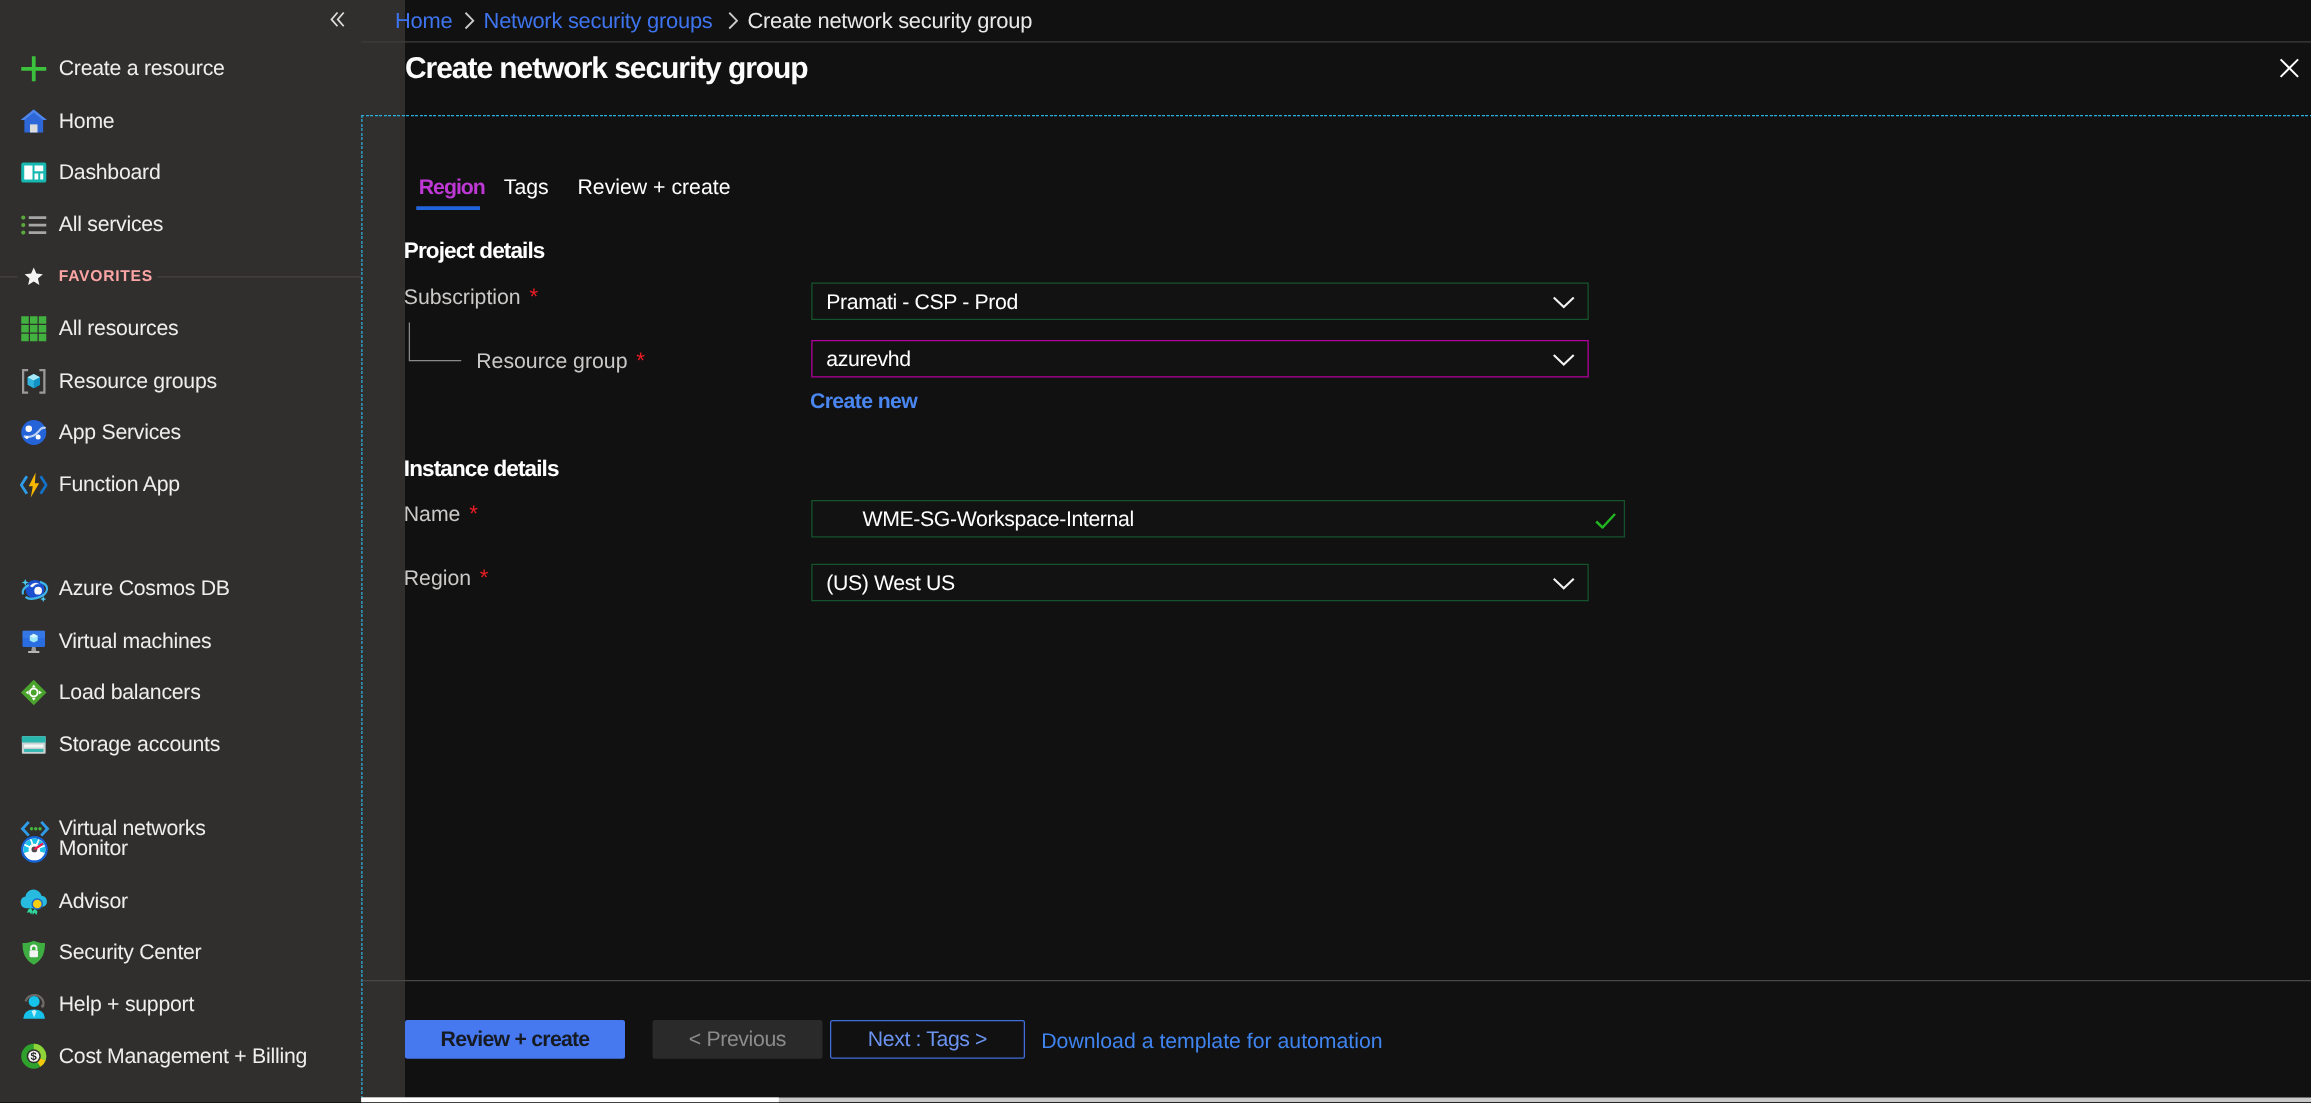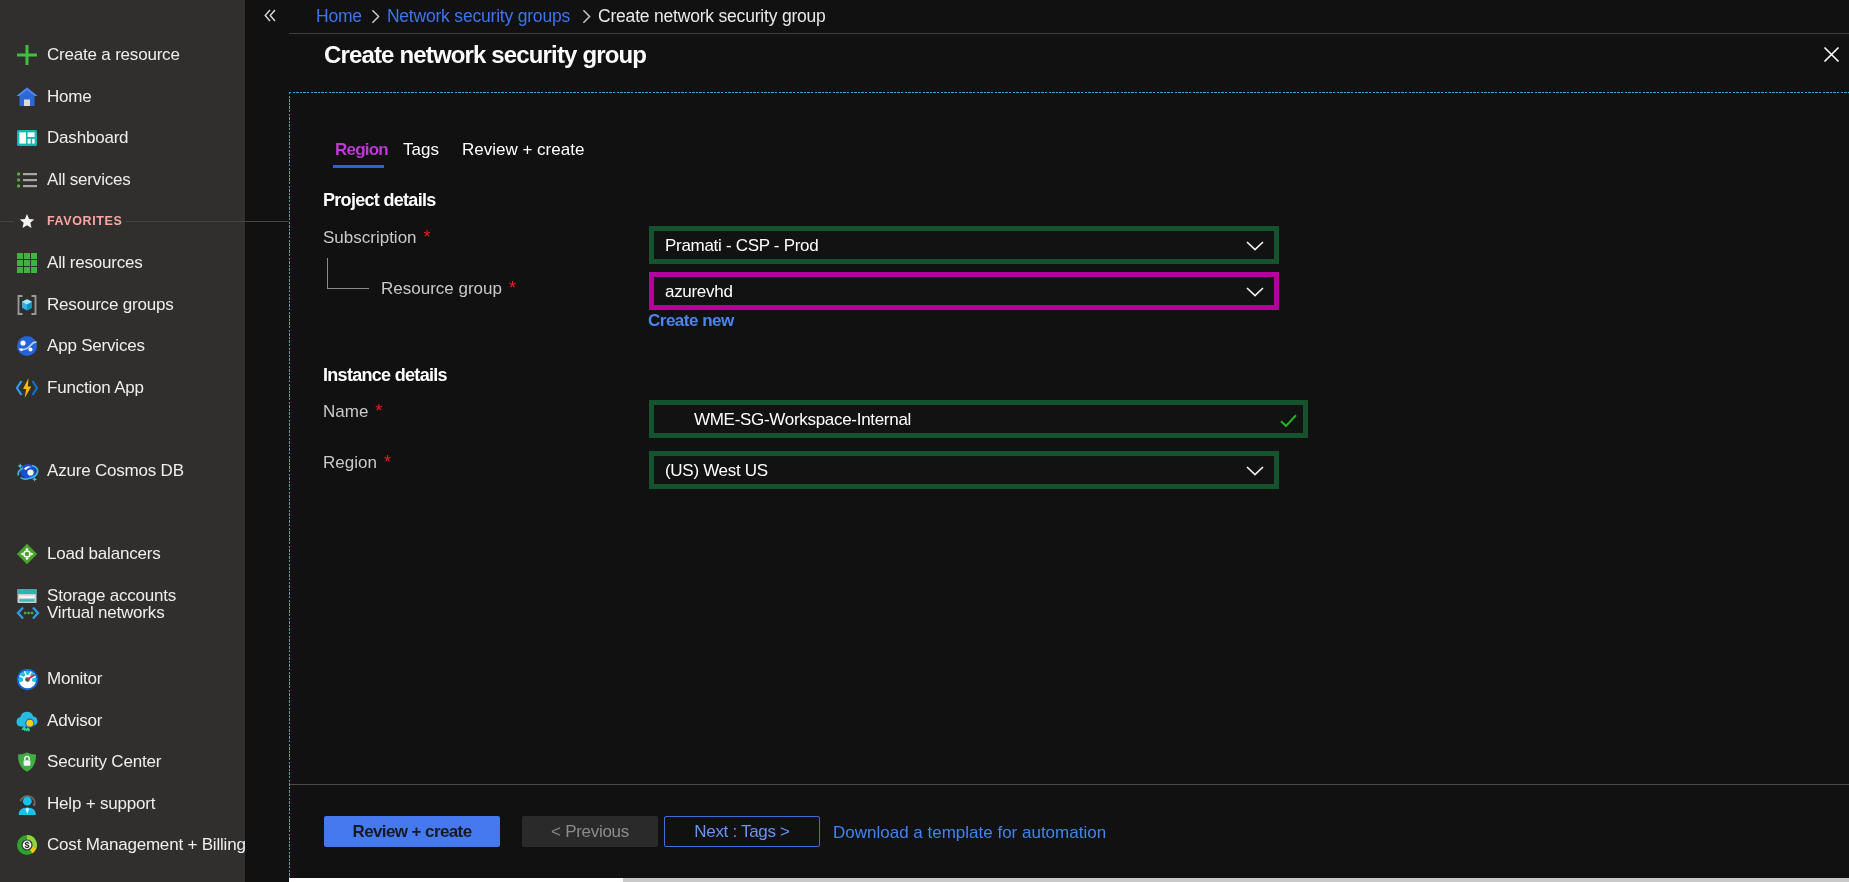--- a/index.html
+++ b/index.html
@@ -1,20 +1,20 @@
 <!DOCTYPE html>
 <html><head>
 <meta charset="utf-8">
 <style>
   html,body{margin:0;padding:0;background:#111;}
   #root{position:relative;width:1849px;height:882px;overflow:hidden;background:#111;
         font-family:"Liberation Sans", sans-serif;}
   .abs{position:absolute;}
   
-  #sidebar{position:absolute;left:0;top:0;width:245px;height:882px;background:#312F2D;}
+  #sidebar{position:absolute;left:0;top:0;width:324px;height:882px;background:#312F2D;}
   .sitem{position:absolute;left:0;width:289px;height:42px;}
   .sitem svg{position:absolute;left:16px;top:50%;margin-top:-11px;}
   .sitem span{position:absolute;left:47px;top:50%;transform:translateY(-50%);
               color:#eeeeee;font-size:17px;white-space:nowrap;letter-spacing:-0.2px;}
   .favrow span{color:#fca5a5;font-size:12.5px !important;font-weight:bold;letter-spacing:0.6px;}
   .favline{position:absolute;height:1px;background:#454340;top:221px;}
   
   #bc{position:absolute;left:289px;top:0;right:0;height:33px;border-bottom:1px solid #3e3e3e;
       font-size:17.5px;line-height:33px;color:#e9e9e9;white-space:nowrap;letter-spacing:-0.2px;}
   #bc .lnk{color:#3e74ee;}
@@ -26,21 +26,21 @@
     background:repeating-linear-gradient(90deg,#2badde 0,#2badde 2.4px,transparent 2.4px,transparent 3.6px);}
   #panel .dleft{position:absolute;left:0;top:0;bottom:4px;width:1px;
     background:repeating-linear-gradient(180deg,#2badde 0,#2badde 2.4px,transparent 2.4px,transparent 3.6px);}
   
   .tab{position:absolute;top:140px;font-size:17px;color:#fff;letter-spacing:0;}
   #tab-underline{position:absolute;left:333px;top:165px;width:51px;height:3px;background:#2065dd;}
   
   .h2{position:absolute;color:#fff;font-size:18px;font-weight:bold;letter-spacing:-0.7px;}
   .lbl{position:absolute;color:#cbc9c7;font-size:17px;letter-spacing:0;line-height:20px;}
   .lbl i{color:#ec1c24;font-style:normal;padding-left:7px;font-size:18px;}
-  .field{position:absolute;left:649px;width:609px;height:28px;border:5px solid #14532d;background:#121212;
+  .field{position:absolute;left:649px;width:609px;height:28px;border:1px solid #14532d;background:#121212;
          color:#fff;font-size:17px;line-height:29px;padding-left:11px;box-sizing:content-box;letter-spacing:-0.3px;}
   .field svg.chev{position:absolute;right:10px;top:10px;}
   .link{color:#4a86f0;font-size:17px;font-weight:bold;letter-spacing:-0.5px;}
   .eline{position:absolute;background:#8a8a8a;}
   
   #hr{position:absolute;left:290px;top:784px;right:0;height:1px;background:#484848;}
   .btn{position:absolute;top:816px;height:31px;line-height:31px;text-align:center;font-size:17px;border-radius:2px;letter-spacing:-0.3px;}
   #strip{position:absolute;left:289px;top:878px;right:0;height:4px;background:#c9c9c9;}
   #strip .thumb{position:absolute;left:0;top:0;width:334px;height:4px;background:#fff;}
 </style>
@@ -144,38 +144,49 @@
       <svg width="24" height="24" viewBox="0 0 24 24">
         <circle cx="12" cy="11.5" r="7.6" fill="#1c4fd0"></circle>
         <path d="M8 8.5 Q12 4.5 15.8 7.5 Q13 6.5 11 9 Q9.5 11 8 8.5Z" fill="#f4f4f4"></path>
         <circle cx="14.5" cy="12.5" r="3.1" fill="#fafafa"></circle>
         <path d="M2.5 15.5 Q1 11 7 8 M16 5.5 Q22.5 7.5 21.5 12 Q20.7 16.5 13 18.5 Q7 20 4.5 17.5" fill="none" stroke="#3db5e8" stroke-width="1.7"></path>
         <path d="M4.2 3.2 l0.8 2 l2 .8 l-2 .8 l-.8 2 l-.8 -2 l-2 -.8 l2 -.8 Z" fill="#49c8f0"></path>
         <path d="M18.6 16.8 l0.7 1.7 l1.7 .7 l-1.7 .7 l-.7 1.7 l-.7 -1.7 l-1.7 -.7 l1.7 -.7 Z" fill="#49c8f0"></path>
       </svg>
       <span>Azure Cosmos DB</span>
     </div>
+    <div class="sitem" style="top:492px;">
+      <svg width="22" height="22" viewBox="0 0 22 22">
+        <rect x="2" y="2.5" width="18" height="13" rx="1" fill="#2a6de0"></rect>
+        <rect x="2" y="2.5" width="18" height="6" fill="#4b8aec" opacity="0.35"></rect>
+        <path d="M11 5 L14.2 6.7 V10.3 L11 12 L7.8 10.3 V6.7 Z" fill="#9fe6f8"></path>
+        <path d="M11 5 L14.2 6.7 L11 8.4 L7.8 6.7 Z" fill="#d6f5fc"></path>
+        <path d="M13 18.8 H9 L9.6 15.5 h2.8 Z" fill="#9a9a9a"></path>
+        <rect x="6.5" y="18.8" width="9" height="1.6" fill="#b5b5b5"></rect>
+      </svg>
+      <span>Virtual machines</span>
+    </div>
     <div class="sitem" style="top:533px;">
       <svg width="22" height="22" viewBox="0 0 22 22">
         <rect x="3.8" y="3.8" width="14.4" height="14.4" fill="#4aa32c" transform="rotate(45 11 11)"></rect>
         <circle cx="11" cy="11" r="3.1" fill="none" stroke="#fff" stroke-width="1.5"></circle>
         <path d="M11 4.5 l-1.6 2.4 h3.2 Z M11 17.5 l-1.6 -2.4 h3.2 Z M4.5 11 l2.4 -1.6 v3.2 Z M17.5 11 l-2.4 -1.6 v3.2 Z" fill="#fff"></path>
       </svg>
       <span>Load balancers</span>
     </div>
     <div class="sitem" style="top:575px;">
       <svg width="22" height="22" viewBox="0 0 22 22">
         <rect x="1.5" y="4" width="19" height="14" rx="0.8" fill="#c9d2d2"></rect>
         <rect x="1.5" y="4" width="19" height="5" fill="#28b6ae"></rect>
         <rect x="3.3" y="10.6" width="15.4" height="2.4" fill="#f4f6f6"></rect>
         <rect x="3.3" y="14.2" width="15.4" height="2.4" fill="#38b8b0"></rect>
       </svg>
       <span>Storage accounts</span>
     </div>
-    <div class="sitem" style="top:592px;">
+    <div class="sitem" style="top:642px;">
       <svg width="24" height="22" viewBox="0 0 24 22">
         <path d="M7 5.5 L2 11 L7 16.5" fill="none" stroke="#2f9ce8" stroke-width="2.3"></path>
         <path d="M17 5.5 L22 11 L17 16.5" fill="none" stroke="#2f9ce8" stroke-width="2.3"></path>
         <circle cx="9.2" cy="11" r="1.35" fill="#44b83c"></circle>
           <circle cx="12.6" cy="11" r="1.35" fill="#44b83c"></circle>
           <circle cx="16" cy="11" r="1.35" fill="#44b83c"></circle>
       </svg>
       <span>Virtual networks</span>
     </div>
     <div class="sitem" style="top:658px;">

